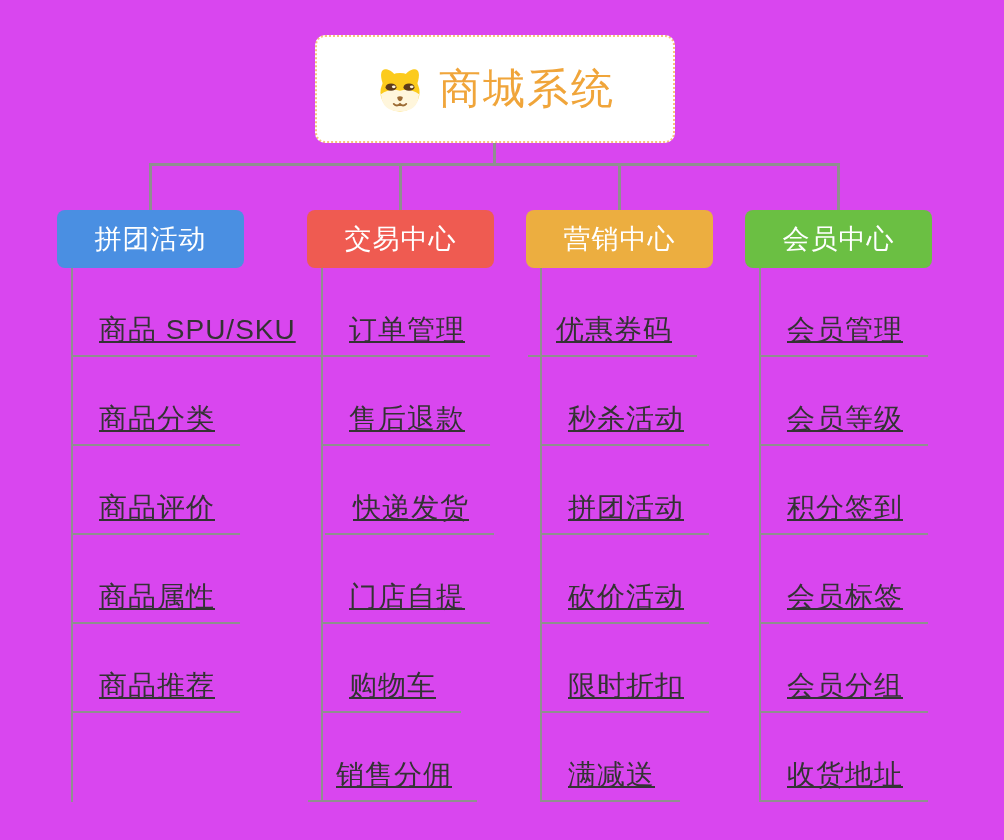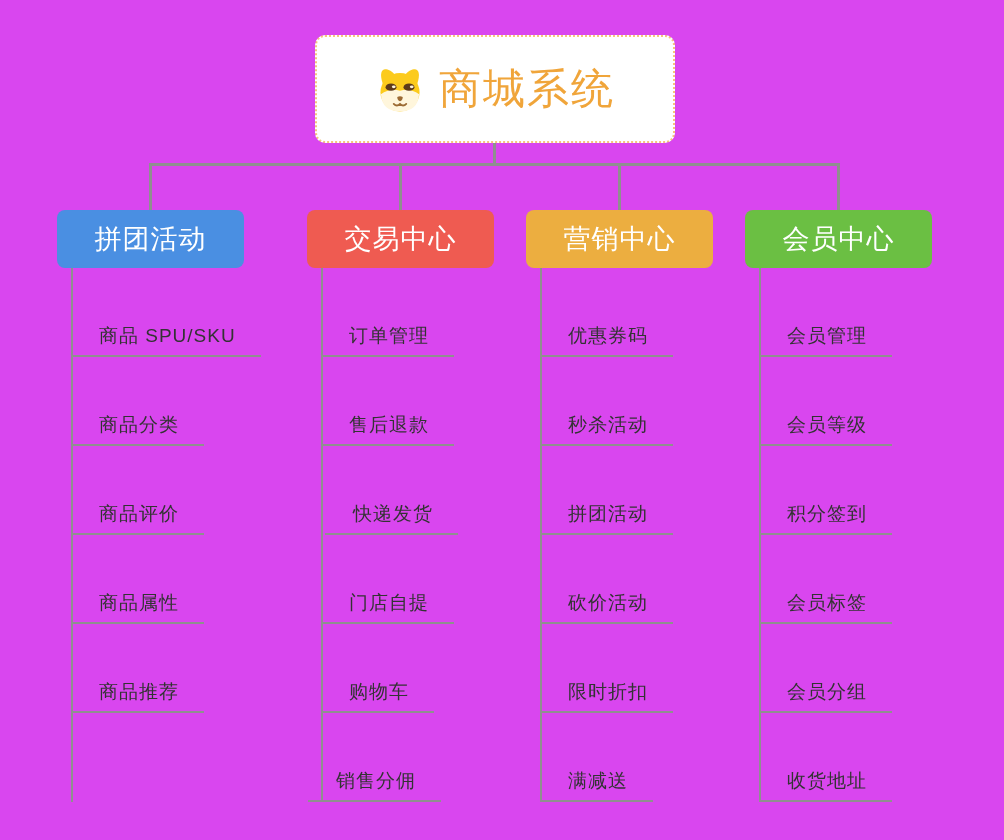--- a/index.html
+++ b/index.html
@@ -54,24 +54,25 @@
   }
 
   
   .leaf {
     position: absolute;
     height: 48px;
     display: flex;
     align-items: flex-end;
     padding: 0 25px 6px 28px;
     border-bottom: 2px solid var(--line, #8f8f8f);
-    font-size: 19px;
+    font-size: 28px;
     color: var(--leaf, #333);
     letter-spacing: 1px;
     white-space: nowrap;
+    text-decoration: underline;
   }
 </style>
 </head>
 <body>
 
 <div class="canvas" style="background: #d946ef; --line: #8f8f8f; --leaf: #333333;">
 
   <div class="line" style="left:493px; top:143px; width:3px; height:21px;"></div>
   <div class="line" style="left:149px; top:163px; width:691px; height:3px;"></div>
   <div class="line" style="left:149px; top:163px; width:3px; height:47px;"></div>
@@ -111,21 +112,21 @@
   <div class="leaf" style="left:71px; top:576px;">商品属性</div>
   <div class="leaf" style="left:71px; top:665px;">商品推荐</div>
 
   <div class="leaf" style="left:321px; top:398px;">售后退款</div>
   <div class="leaf" style="left:321px; top:309px;">订单管理</div>
   <div class="leaf" style="left:325px; top:487px;">快递发货</div>
   <div class="leaf" style="left:321px; top:576px;">门店自提</div>
   <div class="leaf" style="left:321px; top:665px;">购物车</div>
   <div class="leaf" style="left:308px; top:754px;">销售分佣</div>
 
-  <div class="leaf" style="left:540px; top:309px;padding-left:28px;">优惠券码</div>
+  <div class="leaf" style="left:528px; top:309px;padding-left:28px;">优惠券码</div>
   <div class="leaf" style="left:540px; top:398px;">秒杀活动</div>
   <div class="leaf" style="left:540px; top:487px;">拼团活动</div>
   <div class="leaf" style="left:540px; top:576px;">砍价活动</div>
   <div class="leaf" style="left:540px; top:665px;">限时折扣</div>
   <div class="leaf" style="left:540px; top:754px;">满减送</div>
 
   <div class="leaf" style="left:759px; top:309px;">会员管理</div>
   <div class="leaf" style="left:759px; top:398px;">会员等级</div>
   <div class="leaf" style="left:759px; top:487px;">积分签到</div>
   <div class="leaf" style="left:759px; top:576px;">会员标签</div>

